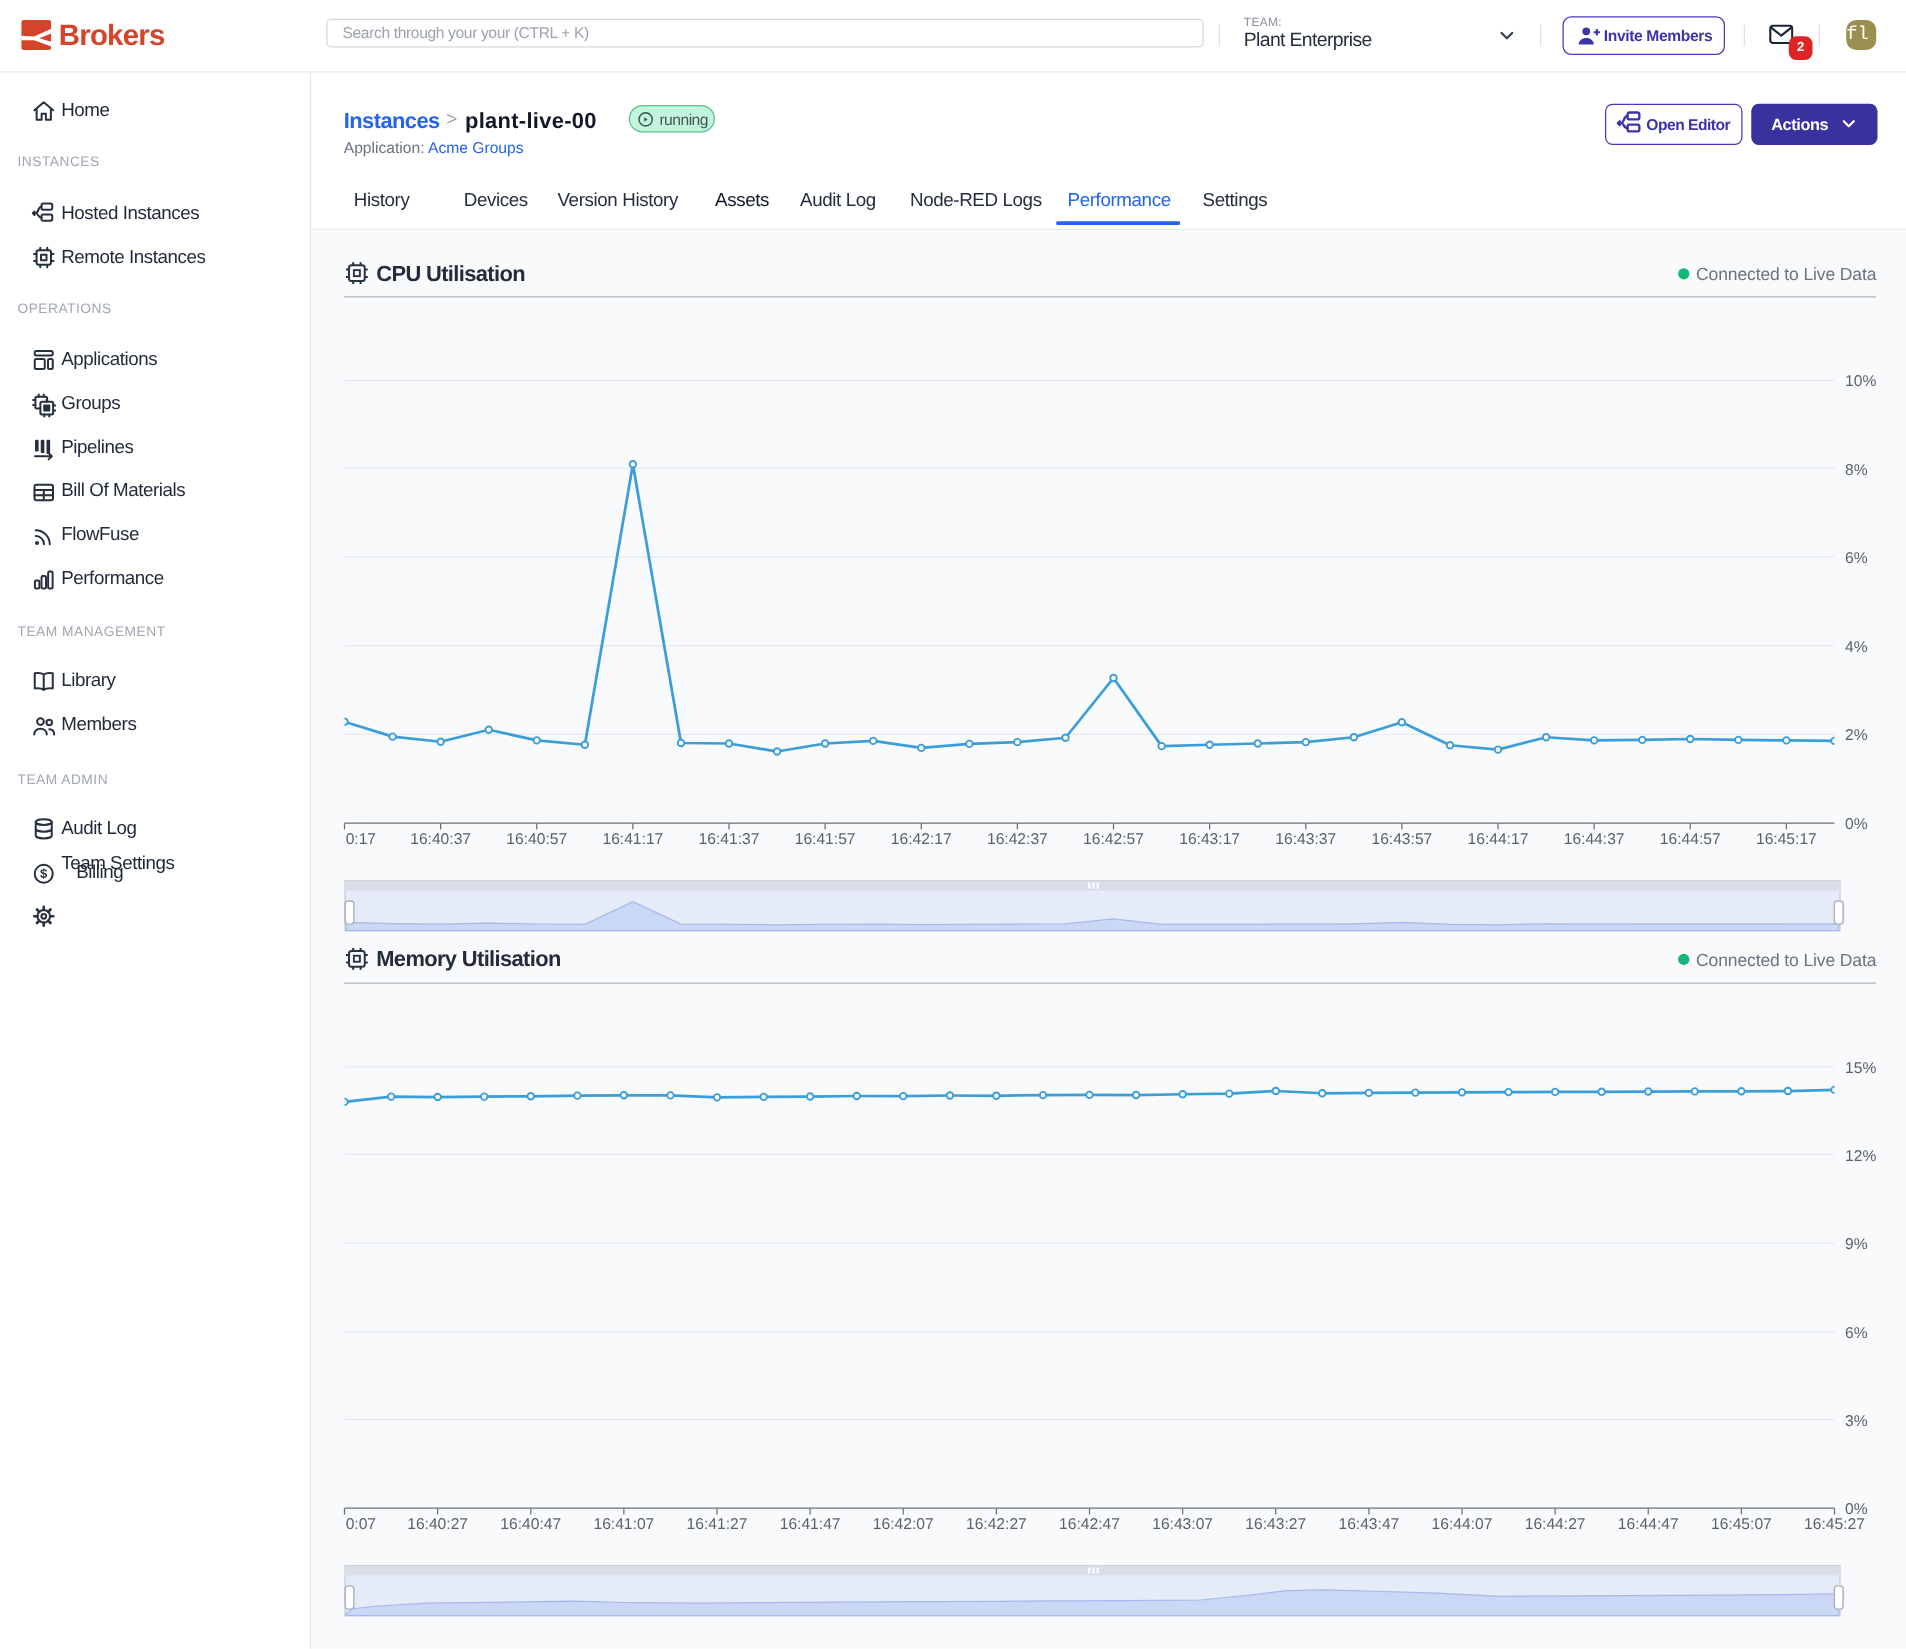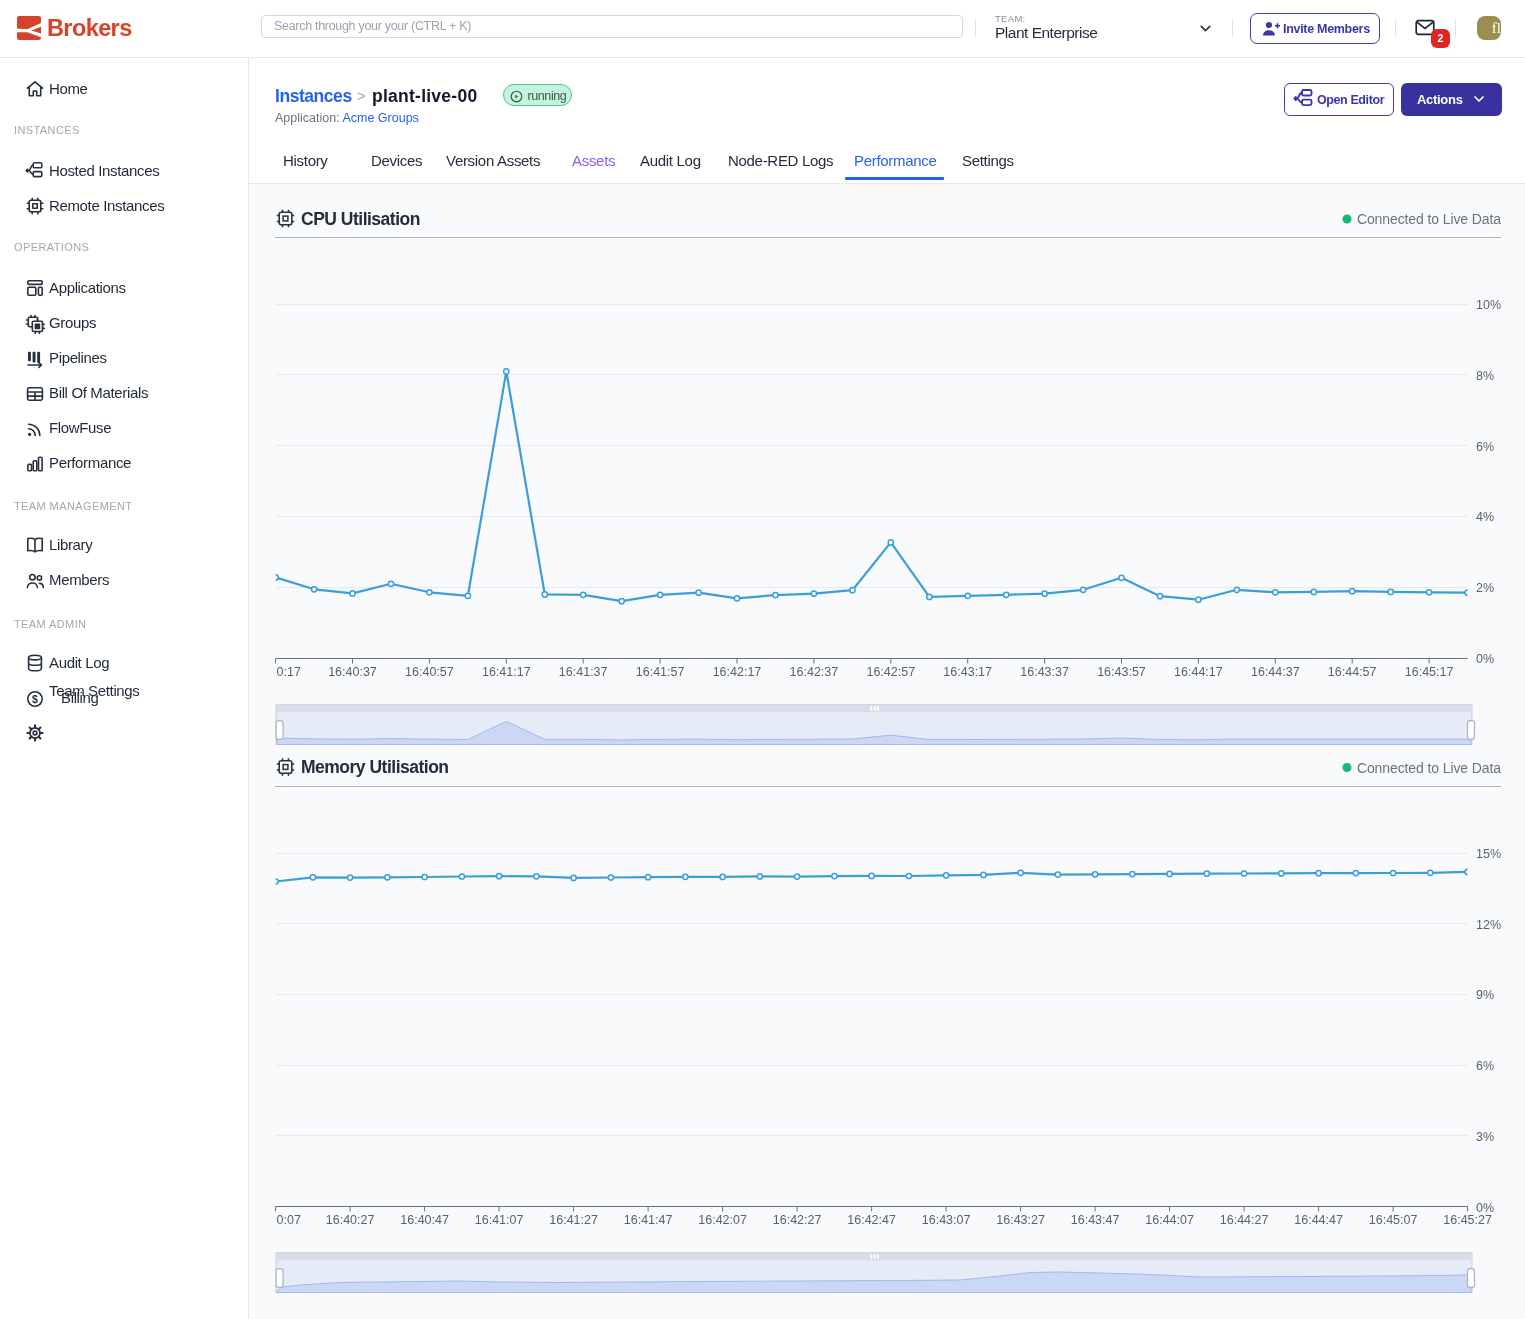--- a/index.html
+++ b/index.html
@@ -28,21 +28,21 @@
       <path d="M15.6 4.2h1.7v1.7h1.7v1.7h-1.7v1.7h-1.7V7.6h-1.7V5.9h1.7Z"></path>
     </svg></div>
 <div class="abs" style="left:1283px;top:21.5px;font-size:12.5px;font-weight:bold;color:#3B35A8;letter-spacing:-0.3px">Invite Members</div>
 <div class="abs" style="left:1395px;top:20px;width:1px;height:17px;background:#DFE1E5"></div>
 <div class="abs" style="left:1415px;top:19px"><svg width="20" height="17" viewBox="0 0 22 19" fill="none" stroke="#1B2436" stroke-width="1.9">
       <rect x="1.2" y="1.8" width="19.6" height="15.4" rx="2.4"></rect>
       <path d="M2 3.4 11 10.6 20 3.4"></path>
     </svg></div>
 <div class="abs" style="left:1455px;top:20px;width:1px;height:17px;background:#DFE1E5"></div>
 <div class="abs" style="left:1431px;top:29px;width:19px;height:19px;border-radius:6px;background:#DC2626;color:#fff;font-size:10.5px;font-weight:bold;text-align:center;line-height:19px">2</div>
-<div class="abs" style="left:1477px;top:16px;width:24px;height:24px;border-radius:8px;background:#9A8F50;color:#fff;font-size:15px;text-align:right;line-height:24px;font-family:Liberation Serif, serif">fl</div>
+<div class="abs" style="left:1477px;top:16px;width:24px;height:24px;border-radius:8px;background:#9A8F50;color:#fff;font-size:15px;text-align:left;line-height:24px;font-family:Liberation Mono, monospace">fl</div>
 
 <div class="abs" style="left:25px;top:79px;width:20px;height:20px"><svg width="20" height="20" viewBox="0 0 20 20" fill="none" stroke="#27303E" stroke-width="1.6" stroke-linecap="round" stroke-linejoin="round">
       <path d="M2.5 9.2 10 2.8l7.5 6.4M4.3 8v8.7h4V12h3.4v4.7h4V8"></path>
     </svg></div>
 <div class="abs" style="left:49px;top:79.5px;font-size:15px;color:#1F2937;letter-spacing:-0.35px">Home</div>
 <div class="abs" style="left:25px;top:161px;width:20px;height:20px"><svg width="20" height="20" viewBox="0 0 20 20" fill="none" stroke="#27303E" stroke-width="1.6" stroke-linecap="round" stroke-linejoin="round">
       <rect x="8.2" y="1.8" width="8.6" height="5" rx="1.4"></rect>
       <rect x="8.2" y="10.6" width="8.6" height="5" rx="1.4"></rect>
       <path d="M1.2 9.6h2.2M3.4 9.6c2.6 0 1.6-5.3 4.8-5.3M3.4 9.6c2.6 0 1.6 3.5 4.8 3.5M1.2 9.6 2.6 8.2M1.2 9.6l1.4 1.4"></path>
     </svg></div>
@@ -144,22 +144,22 @@
       <path d="M1.2 9.6h2.2M3.4 9.6c2.6 0 1.6-5.3 4.8-5.3M3.4 9.6c2.6 0 1.6 3.5 4.8 3.5M1.2 9.6 2.6 8.2M1.2 9.6l1.4 1.4"></path>
     </svg></div>
 <div class="abs" style="left:1317px;top:92.5px;font-size:12.5px;font-weight:bold;color:#3B35A8;letter-spacing:-0.4px">Open Editor</div>
 <div class="abs" style="left:1401px;top:83px;width:101px;height:33px;border-radius:6px;background:#39329E"></div>
 <div class="abs" style="left:1417px;top:92px;font-size:13px;font-weight:bold;color:#fff;letter-spacing:-0.3px">Actions</div>
 <div class="abs" style="left:1471px;top:91px"><svg width="16" height="16" viewBox="0 0 24 24" fill="none" stroke="#fff" stroke-width="2.6" stroke-linecap="round" stroke-linejoin="round">
       <path d="M6 9l6 6 6-6"></path>
     </svg></div>
 <div class="abs" style="left:283px;top:152px;font-size:15px;color:#252E3E;font-weight:400;letter-spacing:-0.3px">History</div>
 <div class="abs" style="left:371px;top:152px;font-size:15px;color:#252E3E;font-weight:400;letter-spacing:-0.3px">Devices</div>
-<div class="abs" style="left:446px;top:152px;font-size:15px;color:#252E3E;font-weight:400;letter-spacing:-0.3px">Version Assets</div>
-<div class="abs" style="left:572px;top:152px;font-size:15px;color:#8b5cf6;font-weight:400;letter-spacing:-0.3px">Assets</div>
+<div class="abs" style="left:446px;top:152px;font-size:15px;color:#252E3E;font-weight:400;letter-spacing:-0.3px">Version History</div>
+<div class="abs" style="left:572px;top:152px;font-size:15px;color:#0f172a;font-weight:400;letter-spacing:-0.3px">Assets</div>
 <div class="abs" style="left:640px;top:152px;font-size:15px;color:#252E3E;font-weight:400;letter-spacing:-0.3px">Audit Log</div>
 <div class="abs" style="left:728px;top:152px;font-size:15px;color:#252E3E;font-weight:400;letter-spacing:-0.3px">Node-RED Logs</div>
 <div class="abs" style="left:854px;top:152px;font-size:15px;color:#2563EB;font-weight:500;letter-spacing:-0.3px">Performance</div>
 <div class="abs" style="left:962px;top:152px;font-size:15px;color:#252E3E;font-weight:400;letter-spacing:-0.3px">Settings</div>
 <div class="abs" style="left:845px;top:177px;width:99px;height:3px;background:#2563EB;border-radius:1px"></div>
 
 <svg class="abs" style="left:249px;top:186px" width="1276" height="572" viewBox="249 186 1276 572">
 <g fill="none" stroke="#2A3341" stroke-width="1.6">
       <rect x="279.2" y="212.2" width="12.6" height="12.6" rx="2"></rect>
       <rect x="283.1" y="216.1" width="4.8" height="4.8" stroke-width="1.5"></rect>

